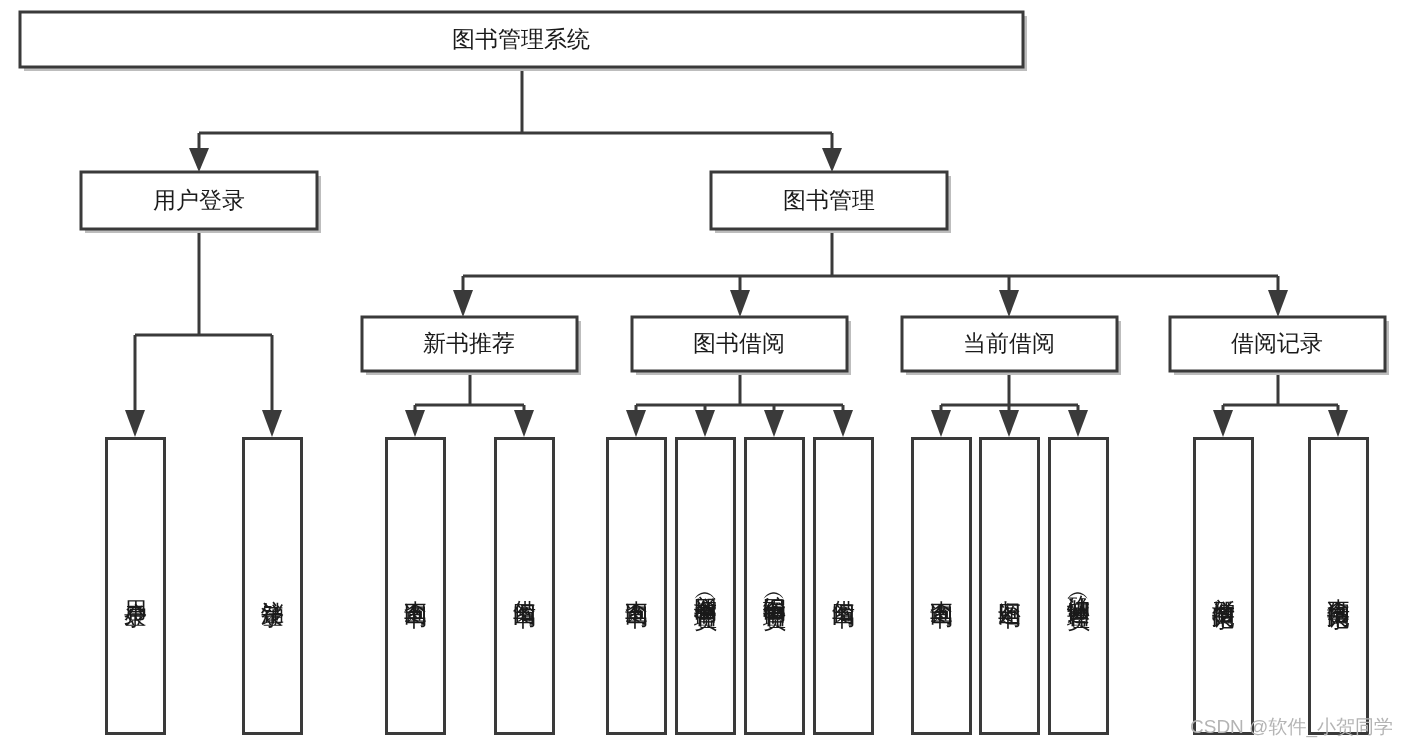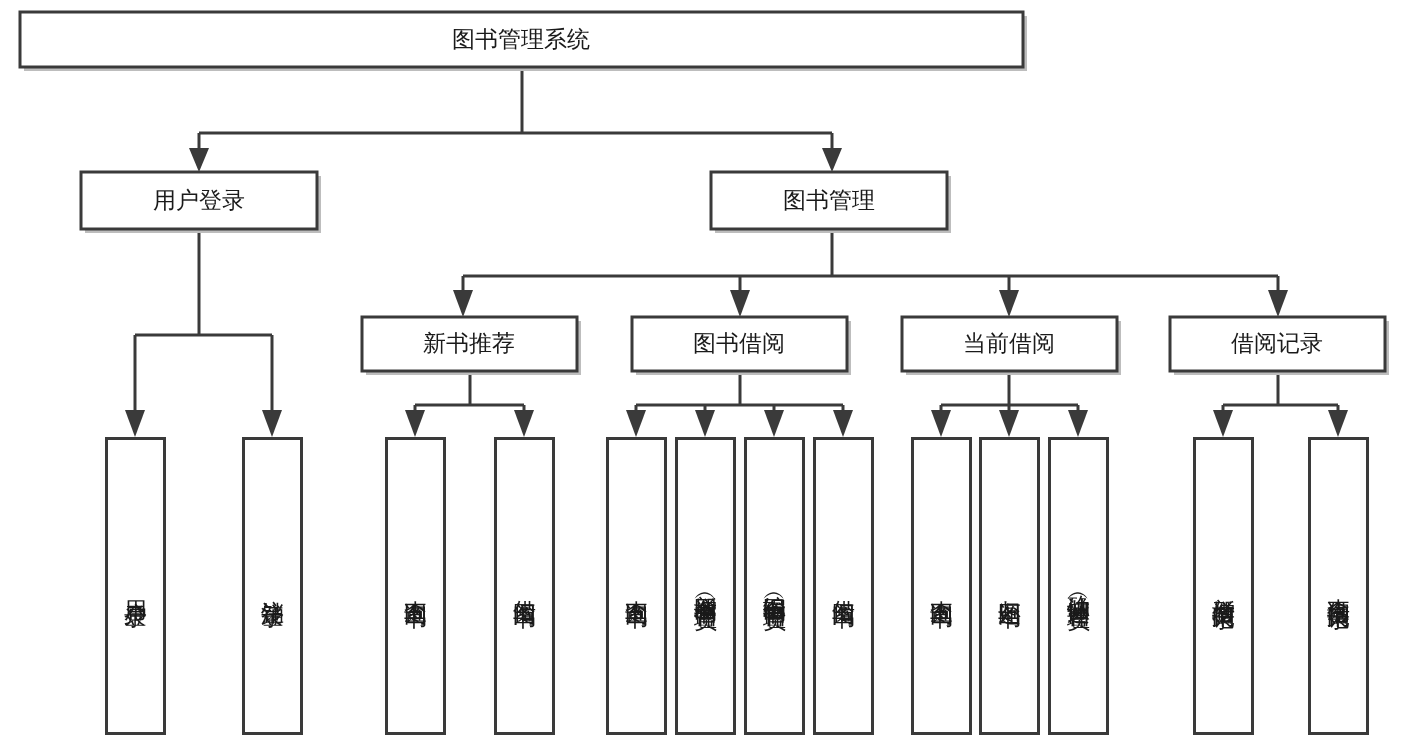--- a/index.html
+++ b/index.html
@@ -223,14 +223,15 @@
     <span class="leaf-label">确认归还（管理员）</span>
   </div>
 
   <div class="leaf-box" style="left:1193px; top:437px; width:61px; height:298px;">
     <span class="leaf-label">新增借阅记录</span>
   </div>
   <div class="leaf-box" style="left:1308px; top:437px; width:61px; height:298px;">
     <span class="leaf-label">查询借阅记录</span>
   </div>
 
+  <div class="watermark" style="left:1190px; top:714px;">CSDN @软件_小贺同学</div>
 
 </div>
 
 </body></html>

